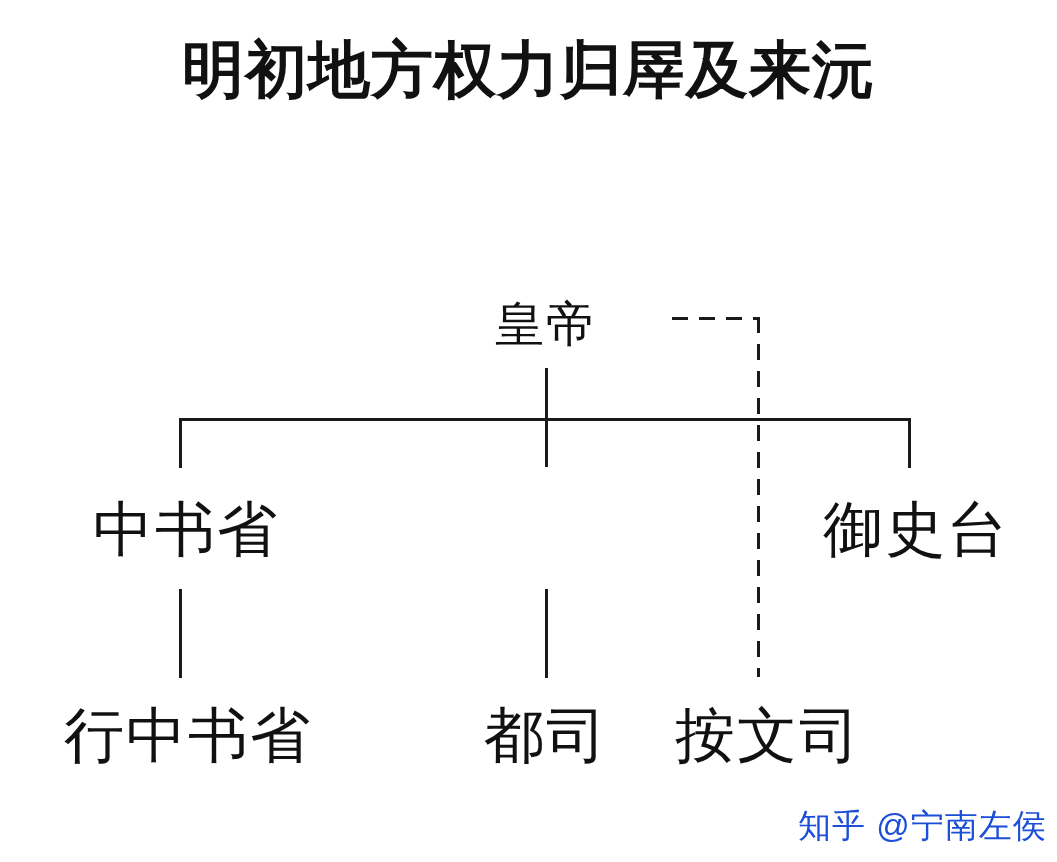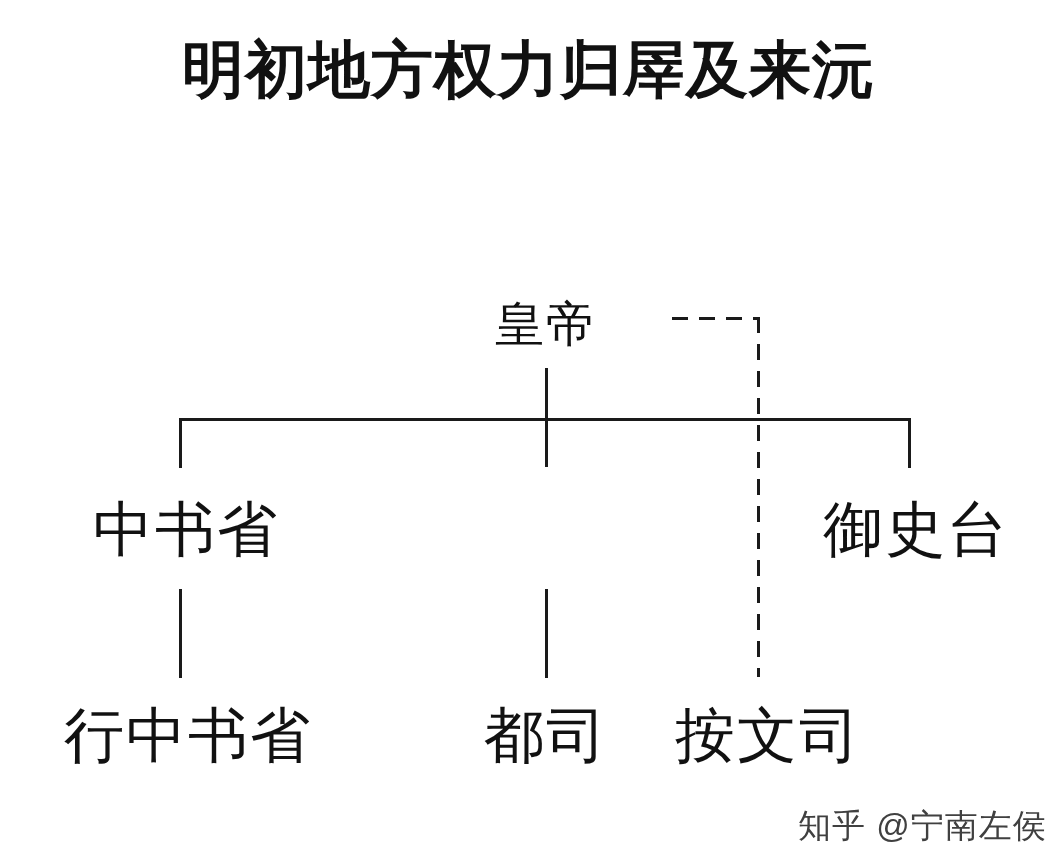--- a/index.html
+++ b/index.html
@@ -70,21 +70,21 @@
     left: 757px; top: 317px; width: 3px; height: 360px;
     background: repeating-linear-gradient(to bottom, #1a1a1a 0 16px, transparent 16px 27px);
   }
 
   .watermark {
     position: absolute;
     left: 798px;
     top: 804px;
     font-size: 33px;
     letter-spacing: 1px;
-    color: #404040;
+    color: #1d4ed8;
     text-shadow: 1px 1px 0 #ffffff;
     font-family: "Liberation Sans", "DejaVu Sans", sans-serif;
     white-space: nowrap;
   }
 </style>
 </head>
 <body>
 
 <div class="canvas">
 

